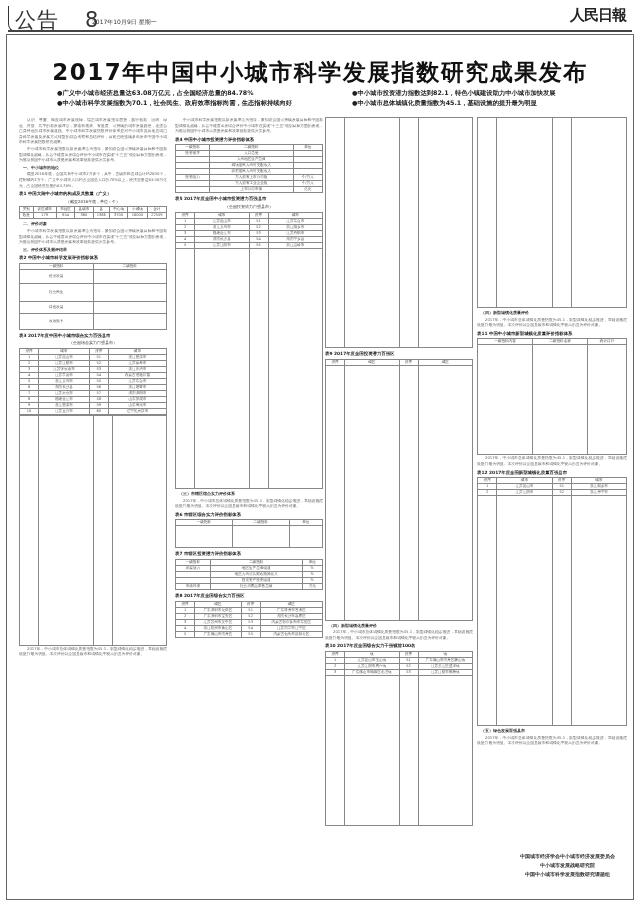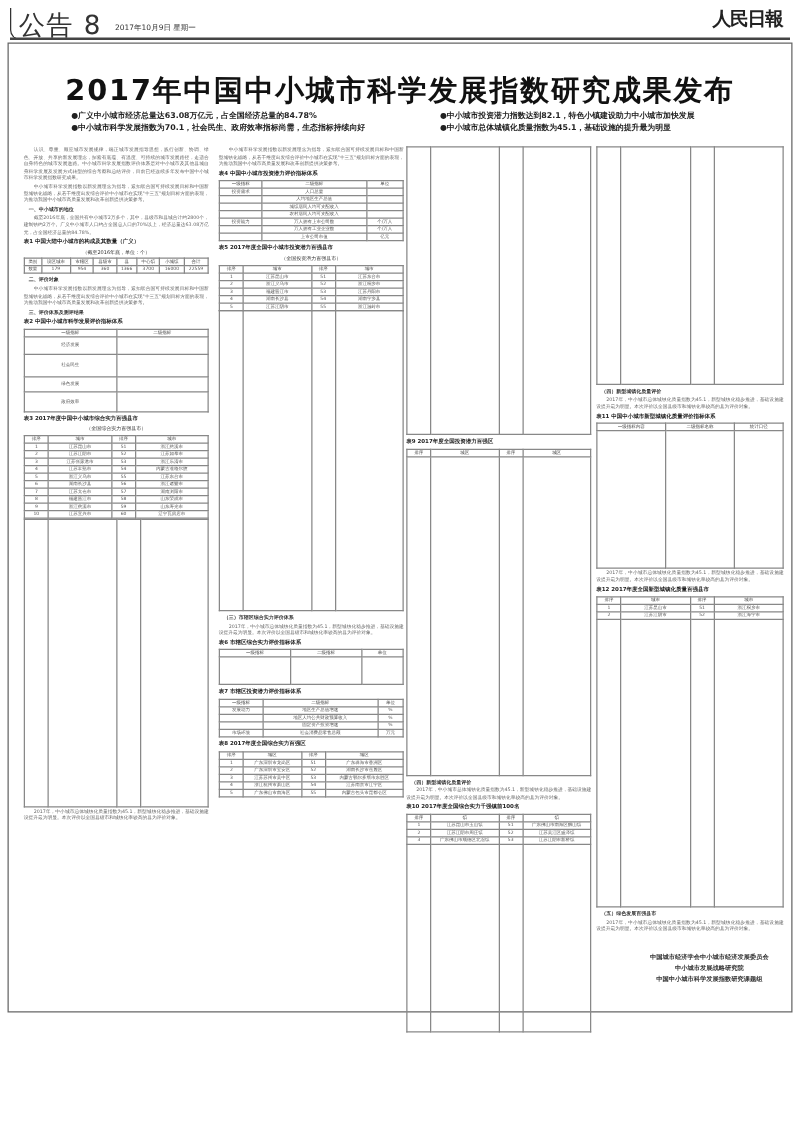--- a/index.html
+++ b/index.html
@@ -1,29 +1,29 @@
 <!DOCTYPE html>
 <html><head>
 <meta charset="utf-8">
 <style>
   * { box-sizing: border-box; margin: 0; padding: 0; }
   html, body { width: 640px; height: 904px; background: #ffffff; overflow: hidden; }
   body { font-family: "DejaVu Sans", "Liberation Sans", sans-serif; color: #222; position: relative; }
 
   
   .masthead { position: absolute; left: 6px; top: 0; width: 628px; height: 31px; }
-  .section-tag { position: absolute; left: 2px; top: 6px; height: 26px; border-left: 1.5px solid #333; border-bottom: 1.5px solid #333; border-bottom-left-radius: 8px; padding-left: 6px; display: flex; align-items: flex-end; }
+  .section-tag { position: absolute; left: 2px; top: 6px; height: 26px; border-left: 1.5px solid #333; border-bottom: 1.5px solid #333; border-bottom-left-radius: 8px; padding-left: 6px; display: flex; align-items: flex-end; gap: 18px; }
   .section-name { font-size: 21px; color: #333; letter-spacing: 1px; line-height: 22px; }
   .page-num { font-size: 21px; color: #333; margin-left: 8px; line-height: 22px; }
   .date { position: absolute; left: 86px; top: 18px; font-size: 6px; color: #333; }
   .logo { position: absolute; right: 8px; top: 6px; font-family: "DejaVu Serif", serif; font-weight: bold; font-size: 15px; color: #222; letter-spacing: -1px; }
   .rule-top { position: absolute; left: 8px; top: 30px; width: 624px; height: 1.5px; background: #444; }
 
   
-  .frame { position: absolute; left: 6px; top: 34px; width: 628px; height: 776px; border: 1.5px solid #666; }
+  .frame { position: absolute; left: 6px; top: 34px; width: 628px; height: 866px; border: 1.5px solid #666; }
   .headline { position: absolute; left: 0; top: 22px; width: 100%; text-align: center; font-weight: bold; font-size: 23px; color: #111; letter-spacing: 1.5px; }
   .bullets { position: absolute; top: 53px; left: 50px; width: 540px; font-size: 6.3px; line-height: 9px; color: #222; font-weight: bold; }
   .bullets .b { position: absolute; white-space: nowrap; }
   .b1 { left: 0; top: 0; } .b2 { left: 0; top: 10px; } .b3 { left: 295px; top: 0; } .b4 { left: 295px; top: 10px; }
 
   
   .col { position: absolute; top: 82px; width: 148px; font-size: 3.8px; line-height: 5.6px; color: #555; }
   .c1 { left: 12px; } .c2 { left: 168px; } .c3 { left: 318px; } .c4 { left: 470px; width: 150px; }
   .para { text-indent: 8px; text-align: justify; color: #666; word-break: break-all; margin-bottom: 1px; }
   .sub { font-weight: bold; color: #333; margin: 2px 0 1px 4px; font-size: 4px; }

